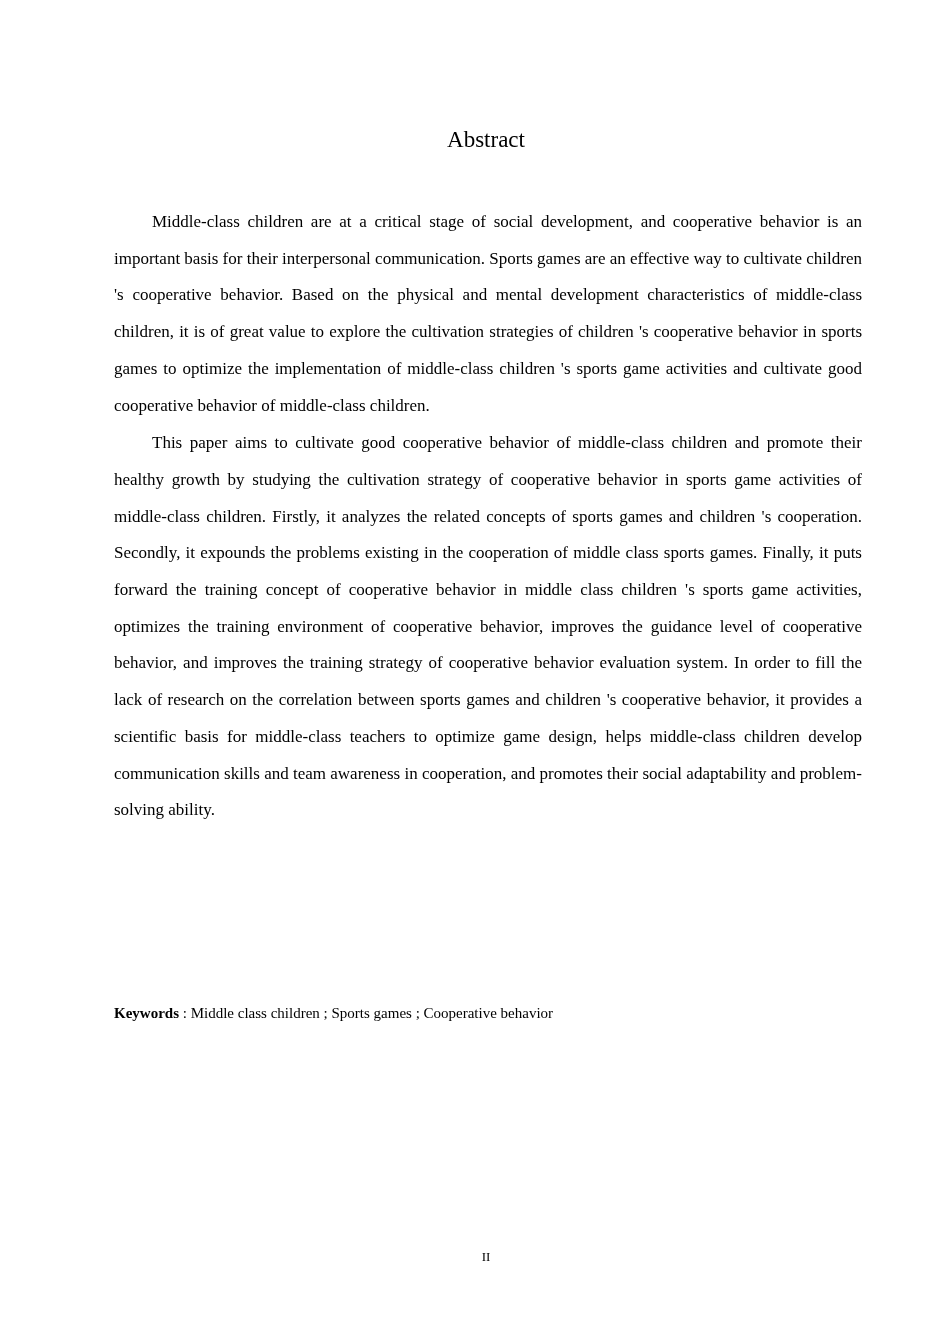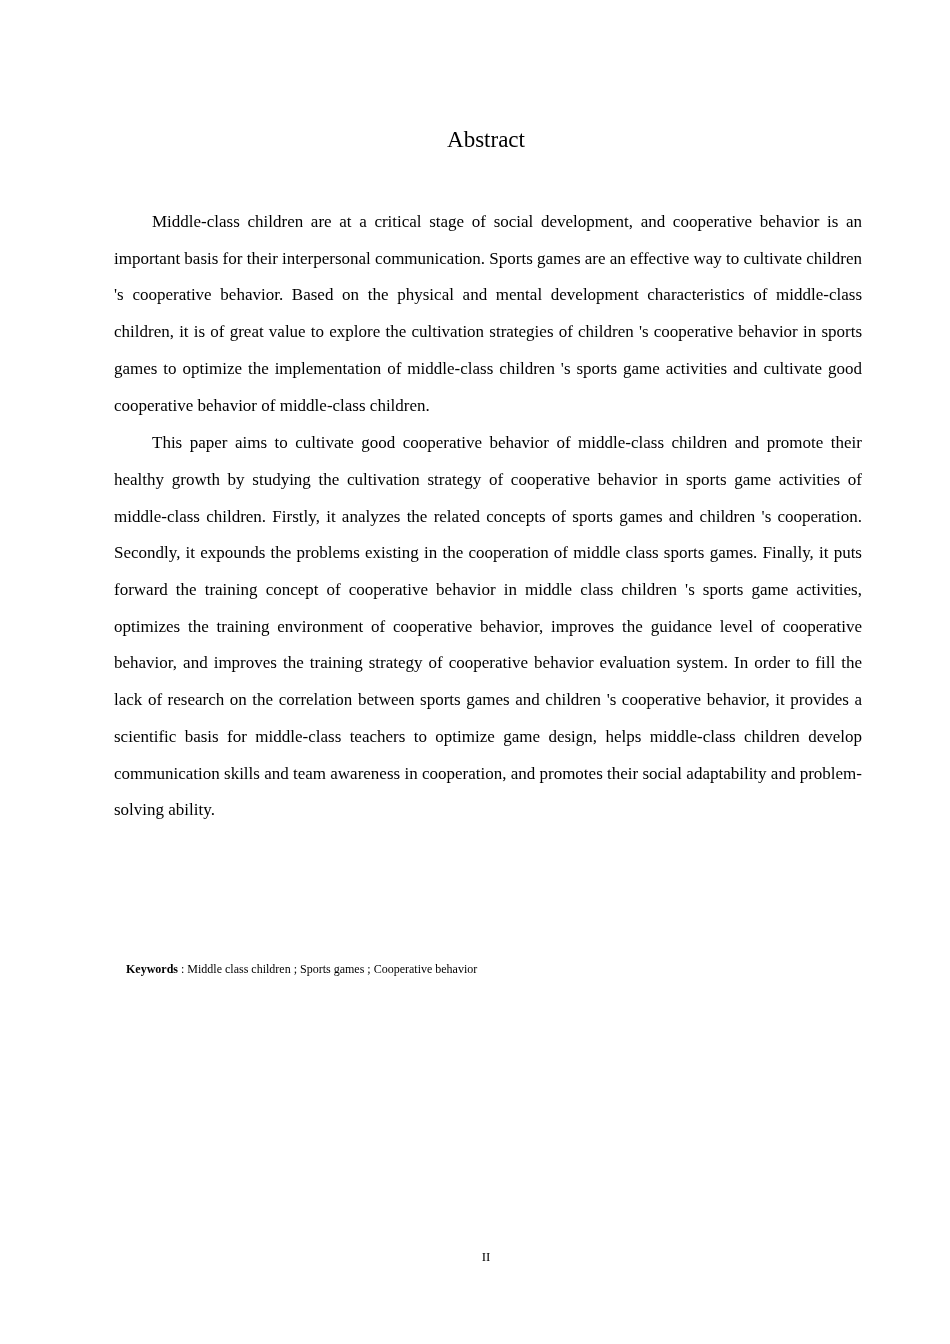--- a/index.html
+++ b/index.html
@@ -4,21 +4,21 @@
   <style>
     html, body { margin: 0; padding: 0; background: #ffffff; }
     body { width: 950px; height: 1344px; position: relative; overflow: hidden;
       font-family: "Liberation Serif", "DejaVu Serif", serif; color: #000; }
     .title { position: absolute; top: 124px; left: 0; width: 972px; text-align: center;
       font-size: 23px; line-height: 32px; }
     .body { position: absolute; top: 204px; left: 114px; width: 748px; }
     .para { margin: 0; font-size: 17px; line-height: 36.7px; text-align: justify;
       text-indent: 38px; }
     .para + .para { margin-top: 1px; }
-    .keywords { position: absolute; top: 954px; left: 114px; font-size: 12px; line-height: 30px; margin-left: 12px; }
+    .keywords { position: absolute; top: 998px; left: 114px; font-size: 15px; line-height: 30px; }
     .keywords b { font-weight: bold; }
     .page-num { position: absolute; top: 1248px; left: 0; width: 972px; text-align: center;
       font-size: 13px; line-height: 18px; }
   </style>
 </head>
 <body>
 
 <div class="title">Abstract</div>
 
 <div class="body">

